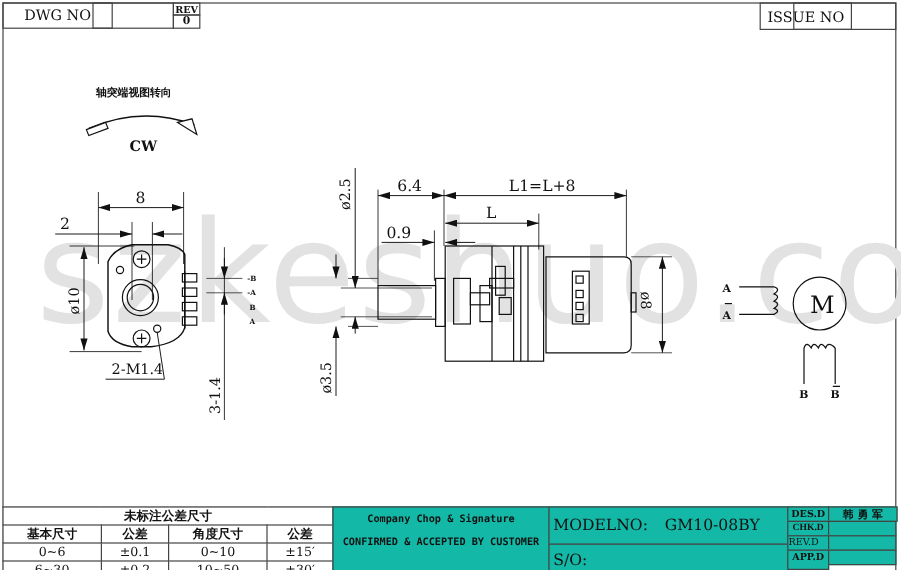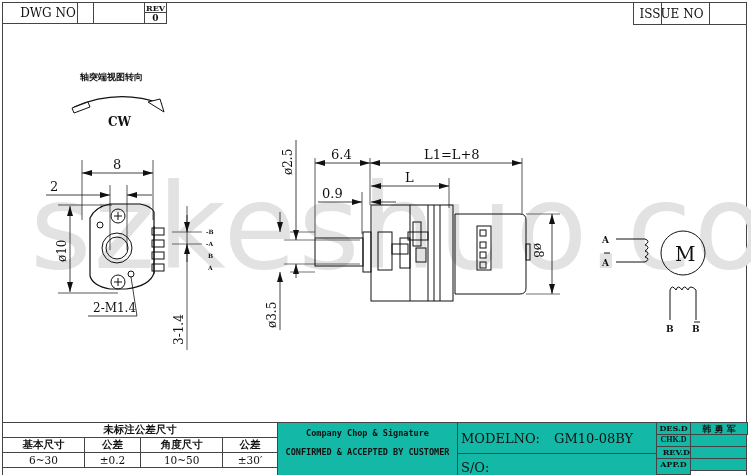--- a/index.html
+++ b/index.html
@@ -186,20 +186,26 @@
       <tr>
         <td colspan="4" class="head" style="height:13px;">未标注公差尺寸</td>
       </tr>
   <tr>
     <td class="head">基本尺寸</td>
     <td class="head">公差</td>
     <td class="head">角度尺寸</td>
     <td class="head">公差</td>
   </tr>
   <tr>
+    <td>0~6</td>
+    <td>±0.1</td>
+    <td>0~10</td>
+    <td>±15′</td>
+  </tr>
+  <tr>
     <td>6~30</td>
     <td>±0.2</td>
     <td>10~50</td>
     <td>±30′</td>
   </tr>
 </tbody>
   </table>
 
 <div class="cell" style="left:277px;top:422px;width:181px;height:60px;text-align:center;font-family:'DejaVu Sans Mono','Liberation Mono',monospace;font-size:8.5px;font-weight:bold;">
   <div style="margin-top:5px;">Company Chop &amp; Signature</div>
@@ -212,16 +218,16 @@
 </div>
 <div class="cell" style="left:457px;top:453px;width:200px;height:30px;font-size:13px;">
   <span class="abs" style="left:3px;top:6px;">S/O:</span>
   <span class="abs" style="left:60px;top:6px;"></span>
 </div>
 
 <div class="cell" style="left:656px;top:422px;width:35px;height:13px;font-size:8px;font-weight:bold;text-align:center;">DES.D</div>
 <div class="cell" style="left:690px;top:422px;width:58px;height:13px;font-size:9px;font-weight:bold;text-align:center;">韩 勇 军</div>
 <div class="cell" style="left:656px;top:434px;width:35px;height:13px;font-size:8px;font-weight:bold;text-align:center;font-family:Liberation Serif, serif;">CHK.D</div>
 <div class="cell" style="left:690px;top:434px;width:57px;height:13px;"></div>
-<div class="cell" style="left:656px;top:446px;width:35px;height:13px;font-size:8px;font-weight:bold;text-align:right;">REV.D</div>
+<div class="cell" style="left:656px;top:446px;width:35px;height:13px;font-size:8px;font-weight:normal;text-align:left;">REV.D</div>
 <div class="cell" style="left:690px;top:446px;width:57px;height:13px;"></div>
 <div class="cell" style="left:656px;top:458px;width:35px;height:17px;font-size:8px;font-weight:bold;text-align:center;">APP.D</div>
 <div class="cell" style="left:690px;top:458px;width:57px;height:13px;"></div>
 
 </body></html>

